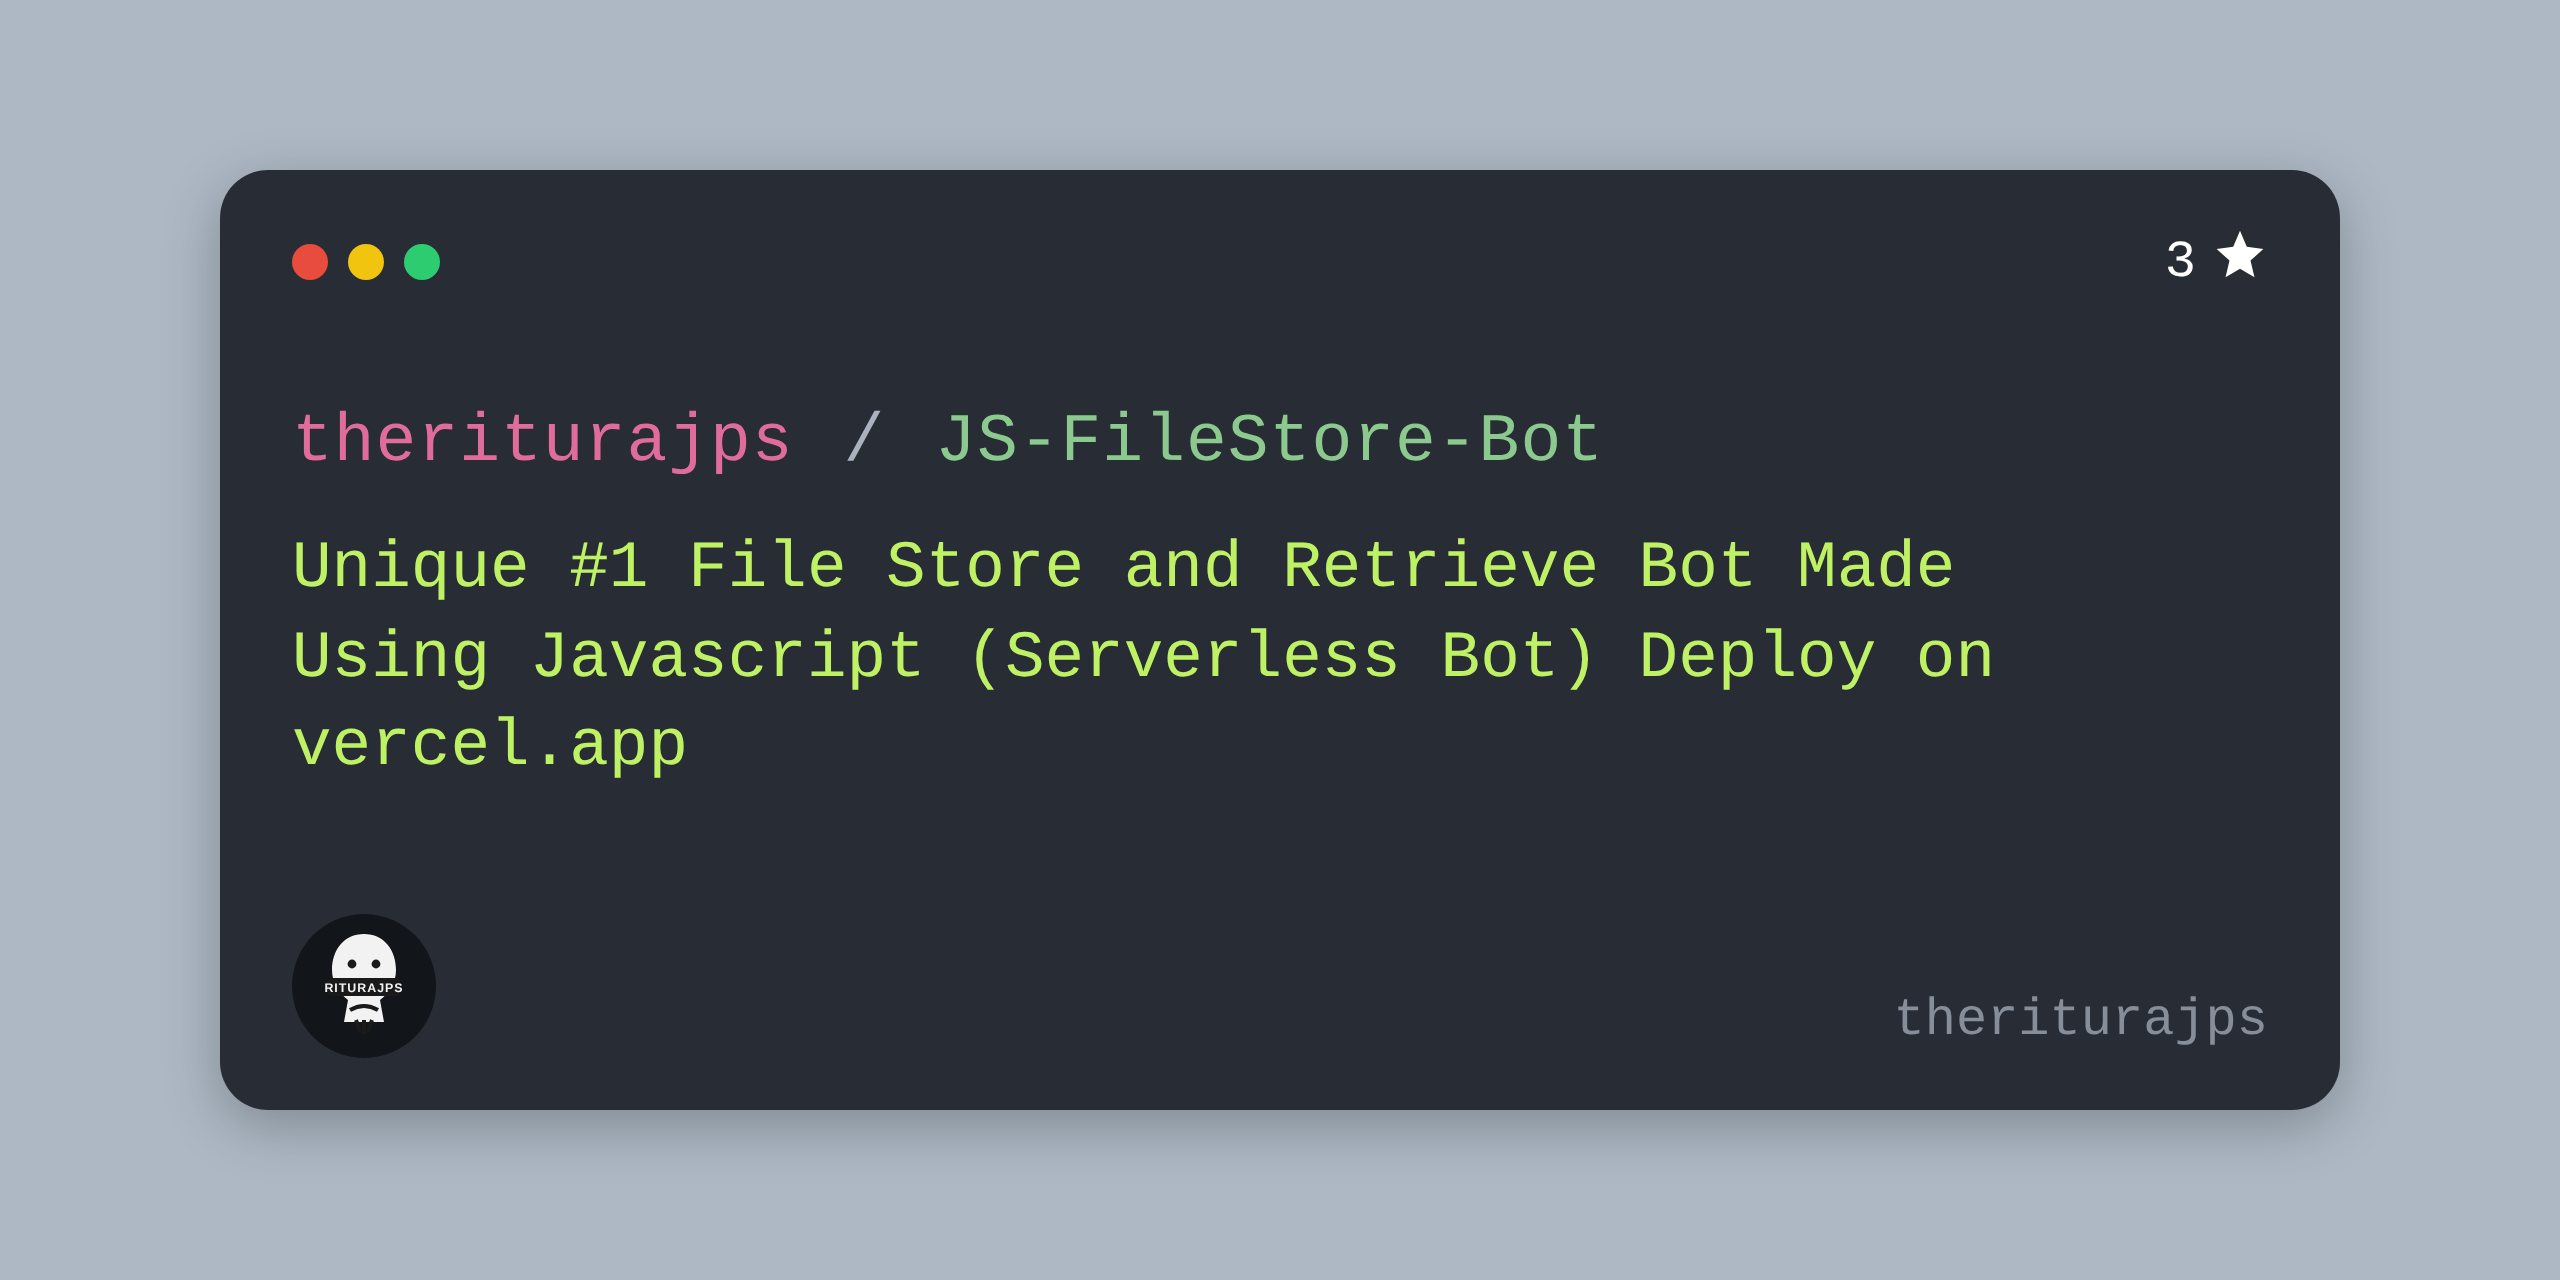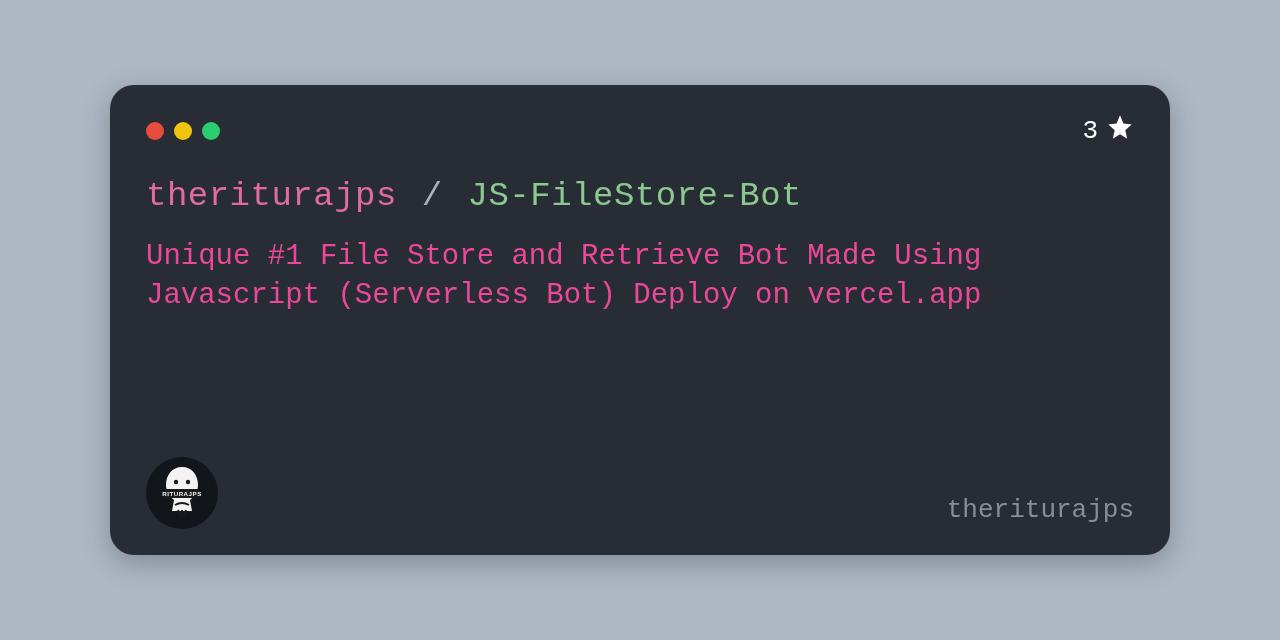--- a/index.html
+++ b/index.html
@@ -50,28 +50,29 @@
     }
     .stars svg {
       width: 28px;
       height: 28px;
       fill: #ffffff;
     }
     .repo-line {
       font-size: 34px;
       letter-spacing: 0.5px;
       margin-bottom: 22px;
+      margin-top: 26px;
     }
     .owner { color: #e06c9c; }
     .slash { color: #abb2bf; margin: 0 4px; }
     .repo { color: #8cc98f; }
     .desc {
-      font-size: 29px;
+      font-size: 33px;
       line-height: 1.35;
-      color: #ec4899;
+      color: #bef264;
       max-width: 940px;
     }
     .footer {
       margin-top: auto;
       display: flex;
       align-items: flex-end;
       justify-content: space-between;
     }
     .avatar {
       width: 72px;

